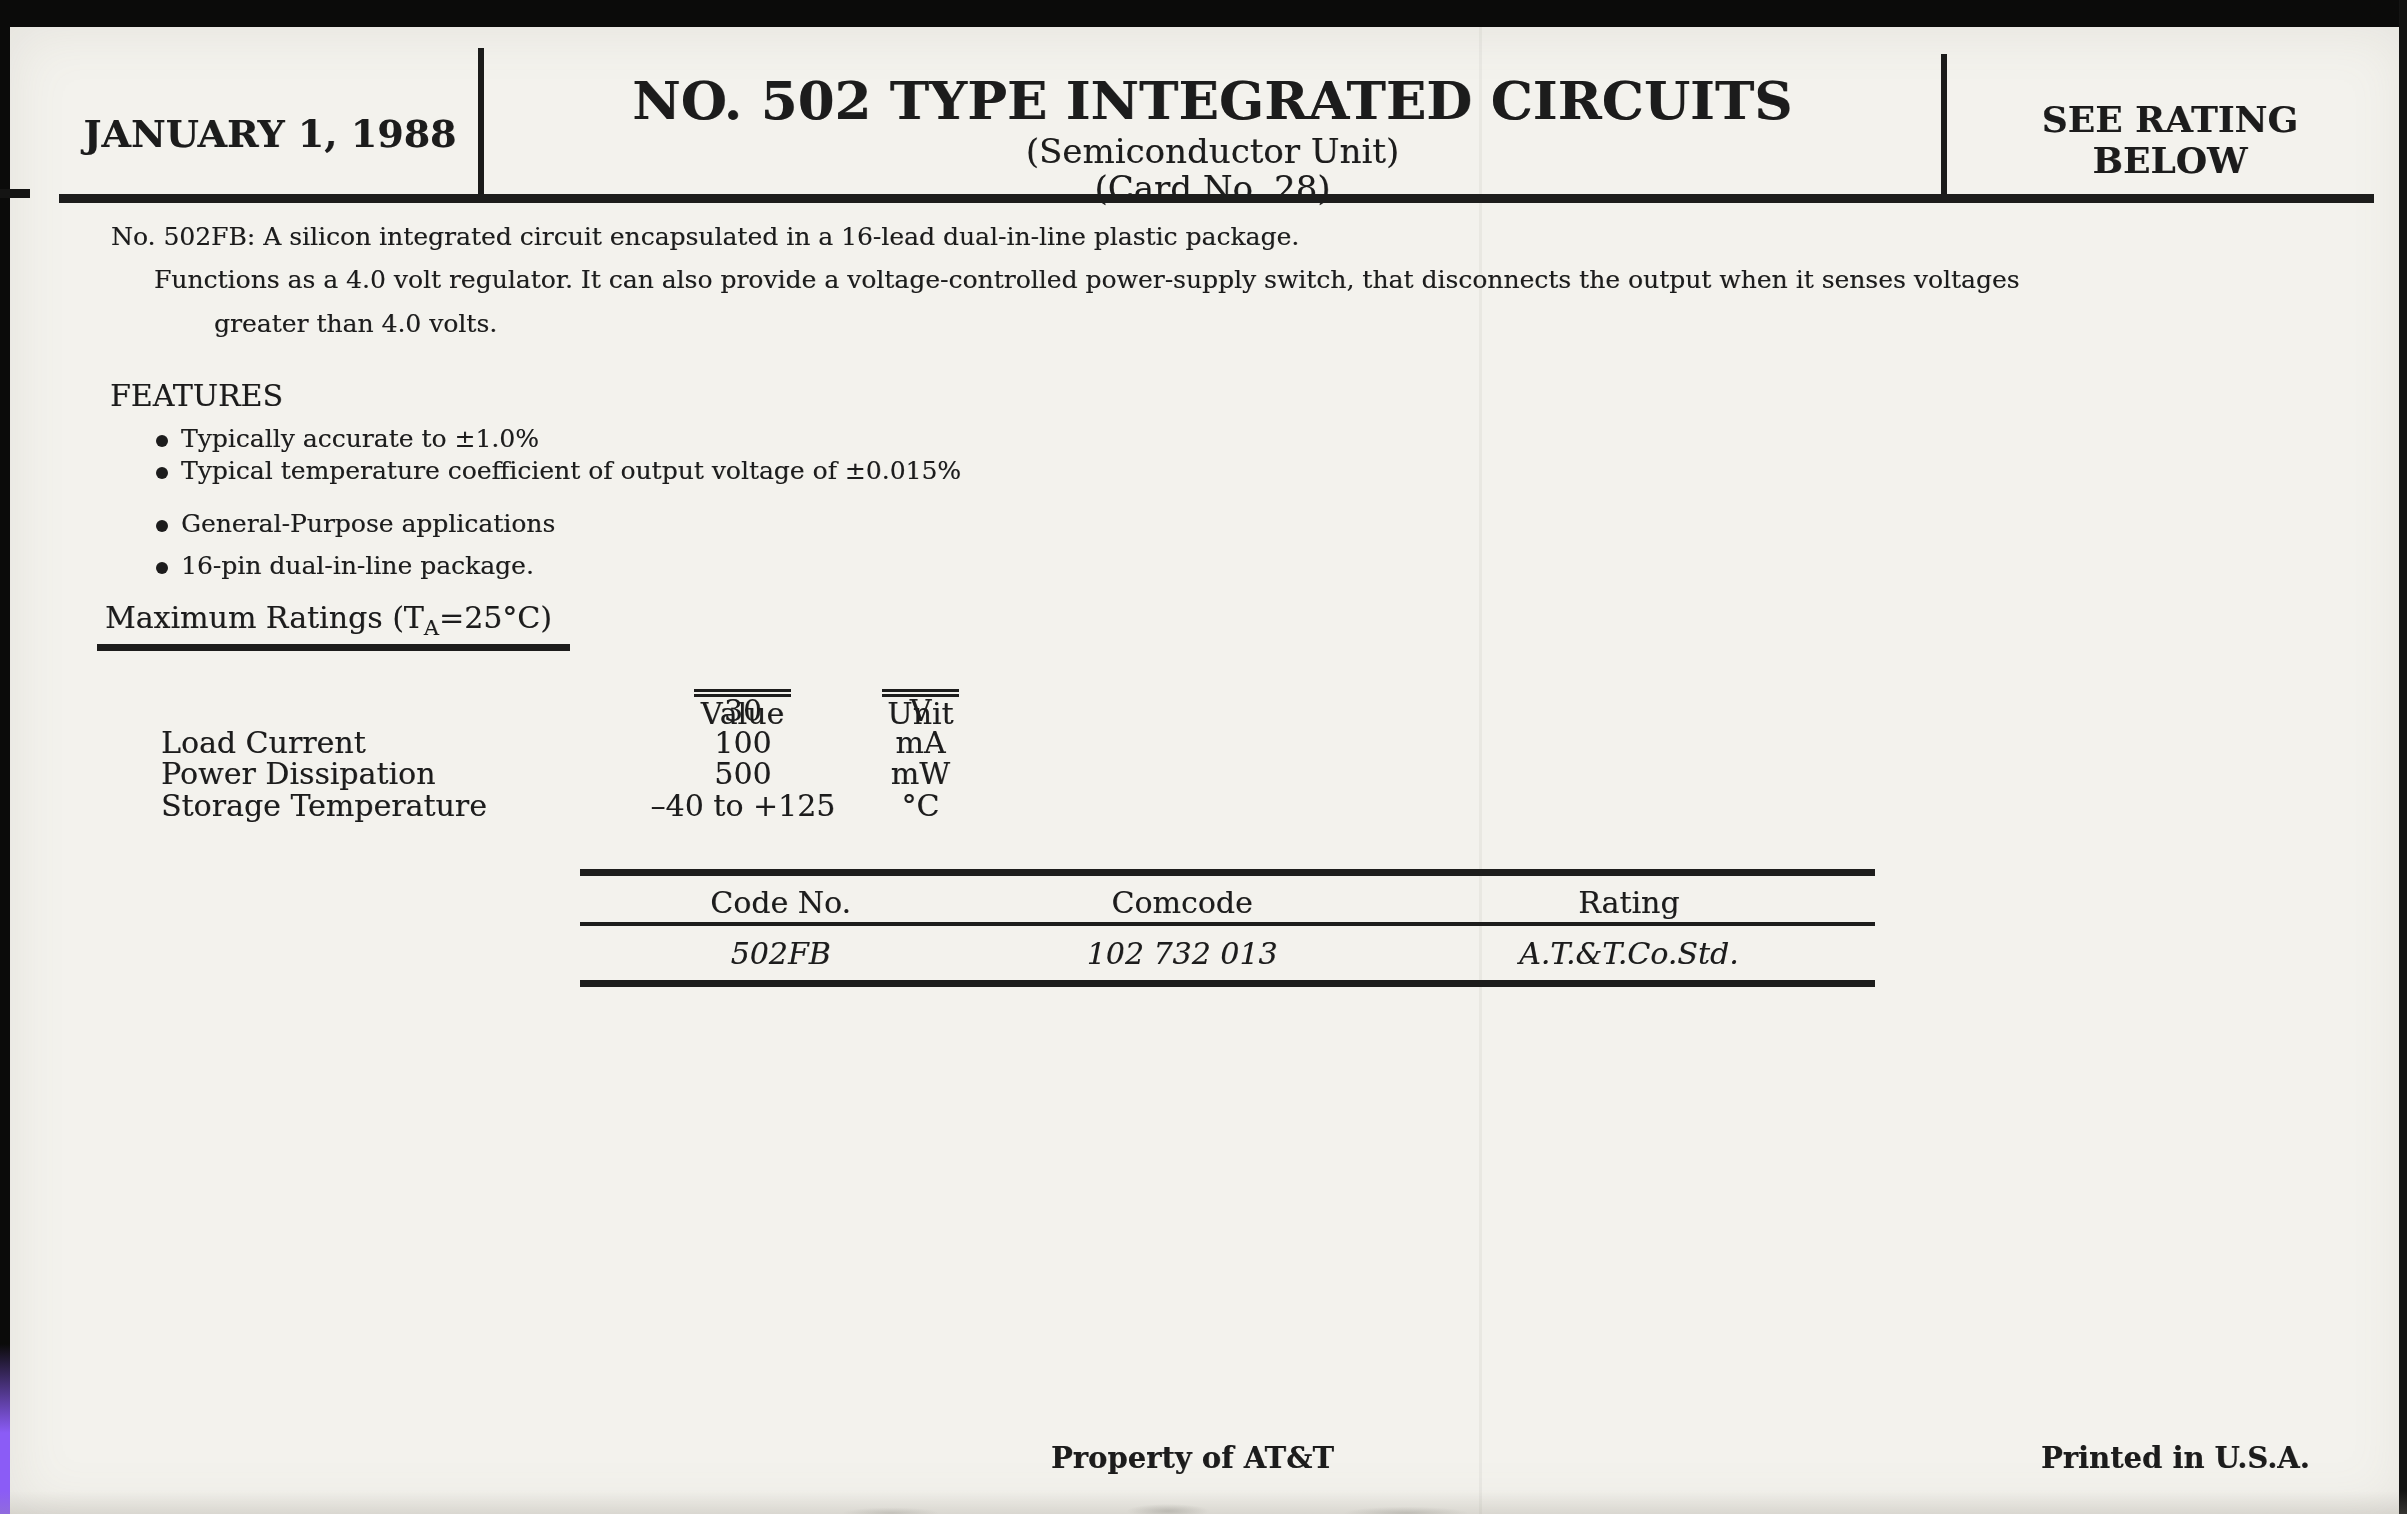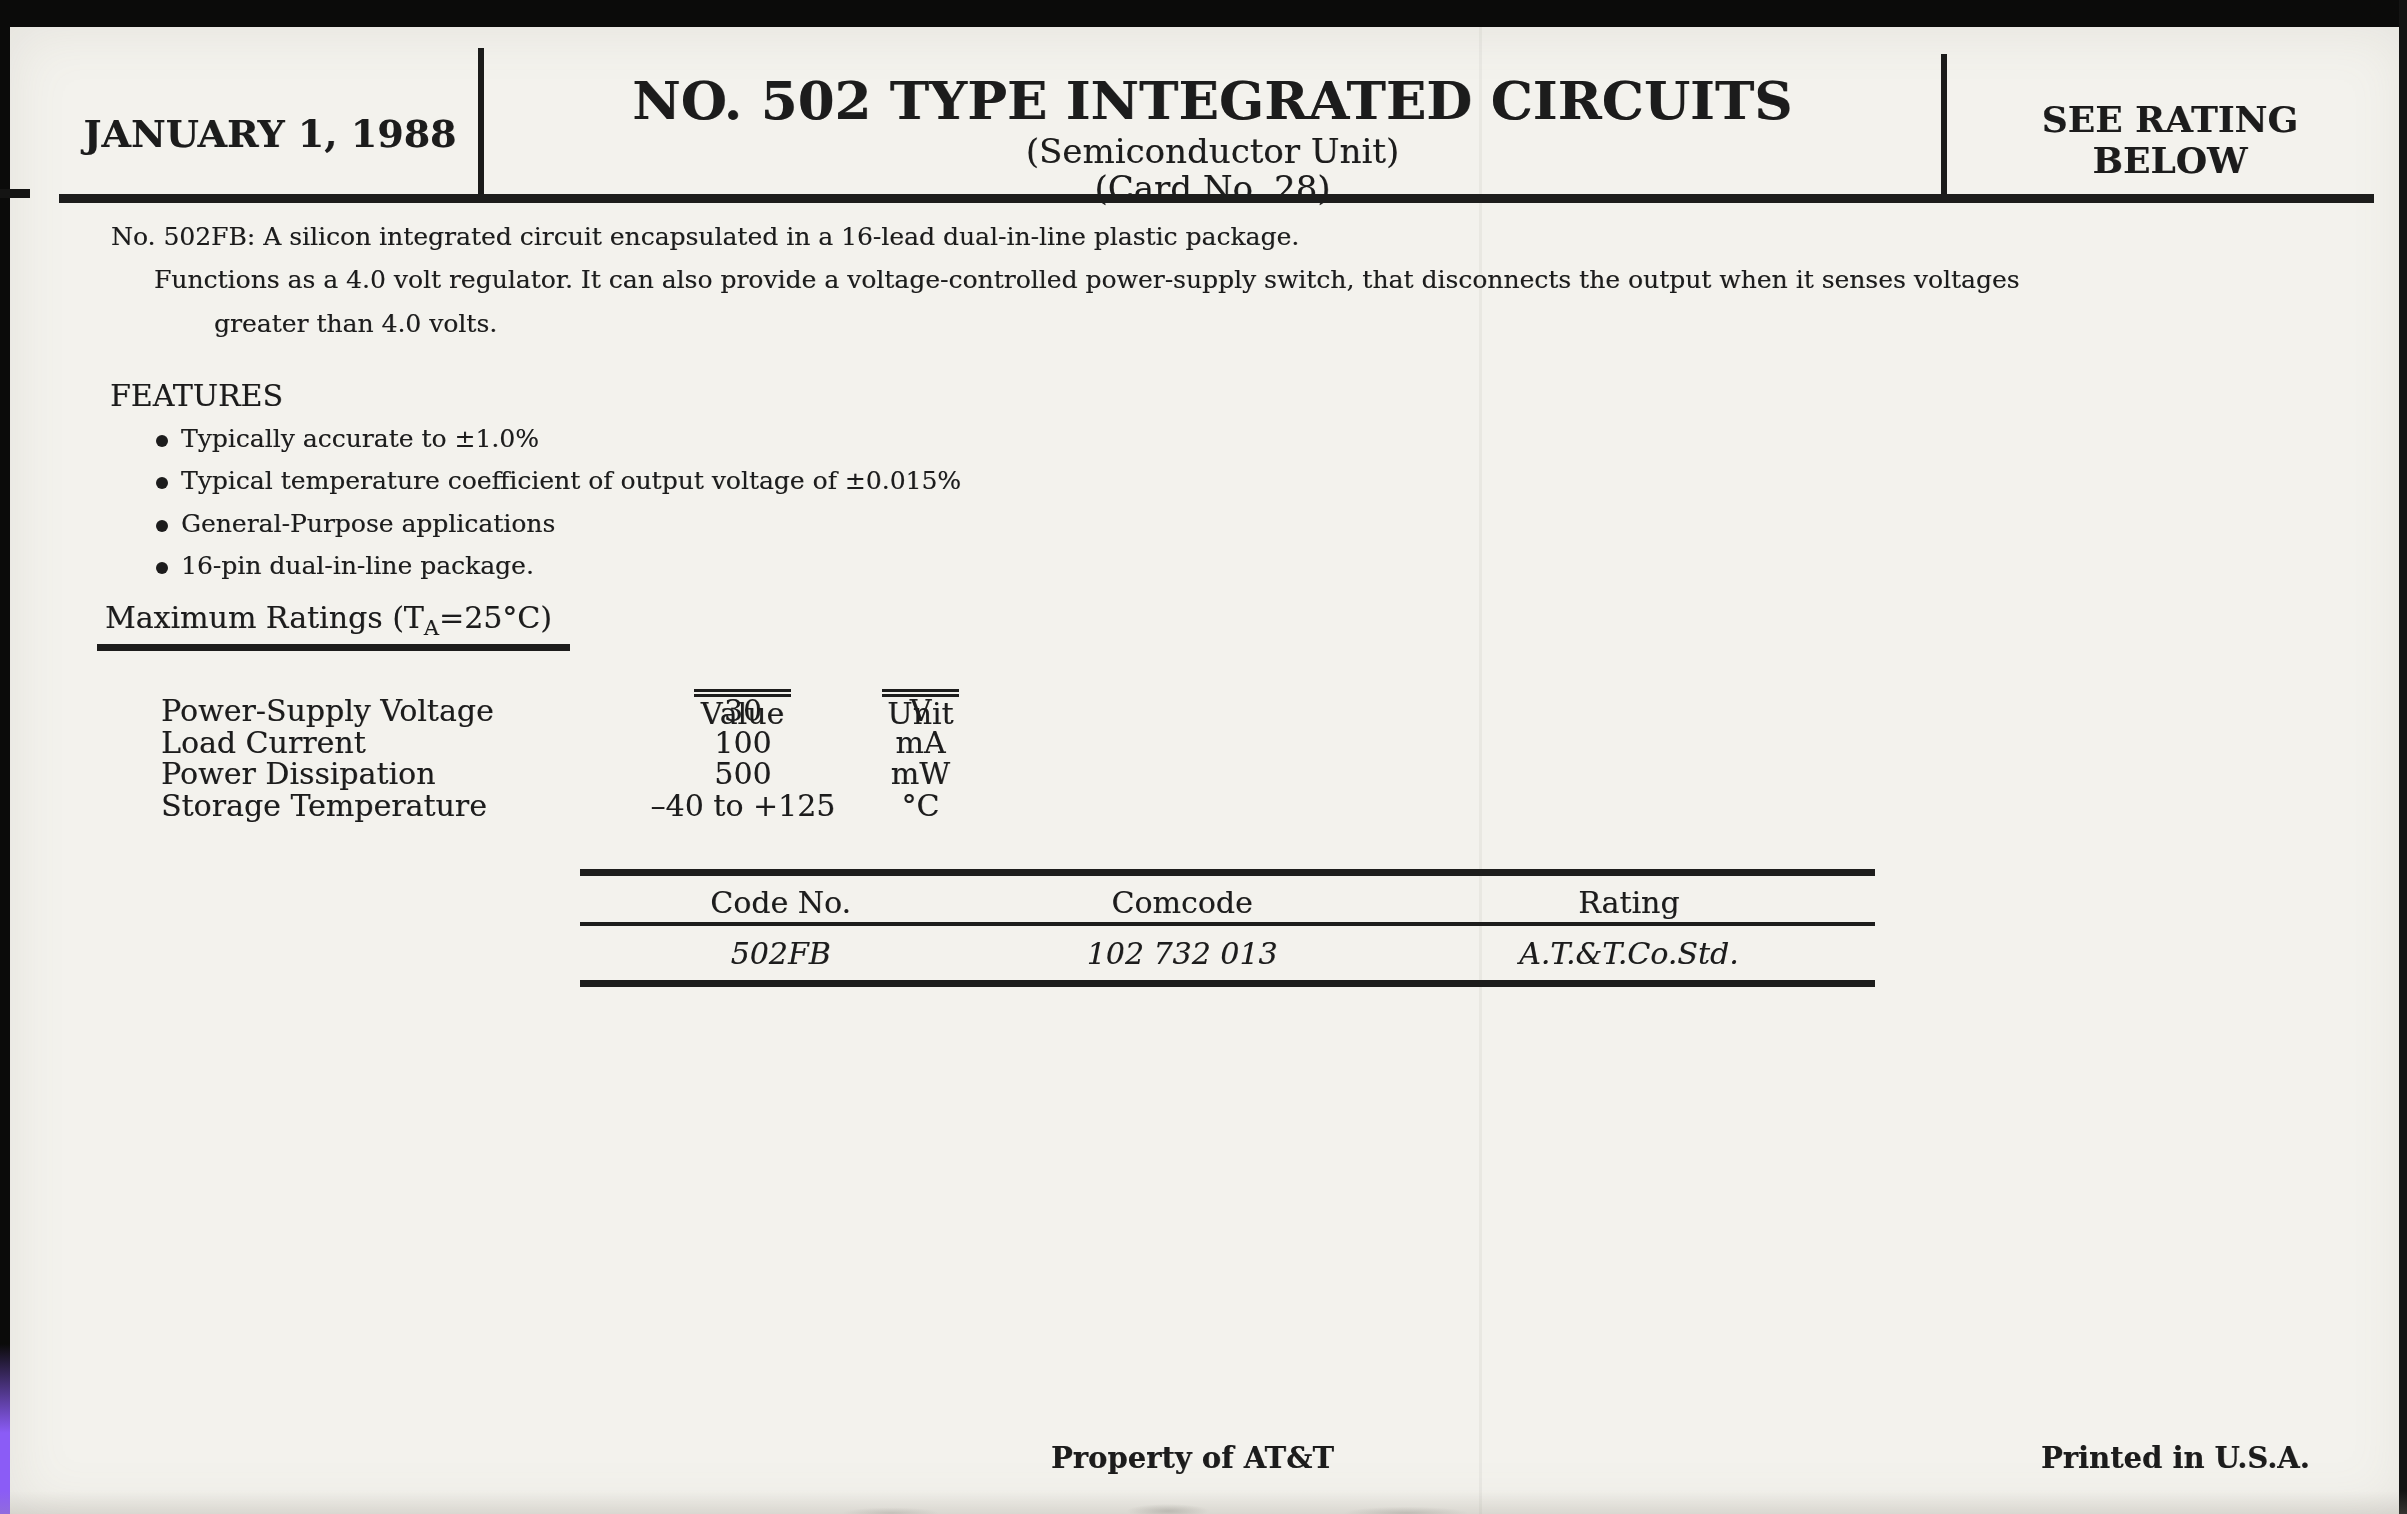--- a/index.html
+++ b/index.html
@@ -47,21 +47,21 @@
   .body-line{font-size:25px;}
   #desc-1{left:111px;top:222px;}
   #desc-2{left:154px;top:265px;}
   #desc-3{left:214px;top:309px;}
 
   
   #features-heading{left:110px;top:378px;font-size:30px;}
   .feature-row{display:flex;align-items:flex-start;}
   .dot{width:12px;height:12px;border-radius:50%;background:#1c1c1c;margin:11px 13px 0 0;flex:0 0 auto;}
   #feature-0{left:156px;top:424px;}
-  #feature-1{left:156px;top:466px;}
+  #feature-1{left:156px;top:456px;}
   #feature-2{left:156px;top:509px;}
   #feature-3{left:156px;top:551px;}
 
   
   #mr-heading{left:105px;top:600px;font-size:30px;}
   #mr-heading sub{font-size:21px;vertical-align:-7px;}
   #mr-underline{left:97px;top:644px;width:473px;height:7px;background:#1d1d1c;}
   .mr-colhead{top:651px;font-size:30px;margin-top:45px;}
   #mr-value-head{left:693px;width:99px;}
   #mr-unit-head{left:881px;width:79px;}
@@ -143,21 +143,20 @@
   </div>
 
   <div id="mr-heading" class="abs txt"><span>Maximum Ratings (T</span><sub>A</sub><span>=25°C)</span></div>
   <div id="mr-underline" class="abs"></div>
 
   <div id="mr-value-head" class="abs txt center mr-colhead">Value</div>
   <div id="mr-unit-head" class="abs txt center mr-colhead">Unit</div>
   <div id="mr-value-underline" class="abs dbl-line"></div>
   <div id="mr-unit-underline" class="abs dbl-line"></div>
 
-  <div class="abs txt mr-label mr-row-0">Power-Supply Voltage</div>
   <div class="abs txt mr-value mr-row-0">30</div>
   <div class="abs txt mr-unit mr-row-0">V</div>
 
   <div class="abs txt mr-label mr-row-1">Load Current</div>
   <div class="abs txt mr-value mr-row-1">100</div>
   <div class="abs txt mr-unit mr-row-1">mA</div>
 
   <div class="abs txt mr-label mr-row-2">Power Dissipation</div>
   <div class="abs txt mr-value mr-row-2">500</div>
   <div class="abs txt mr-unit mr-row-2">mW</div>

